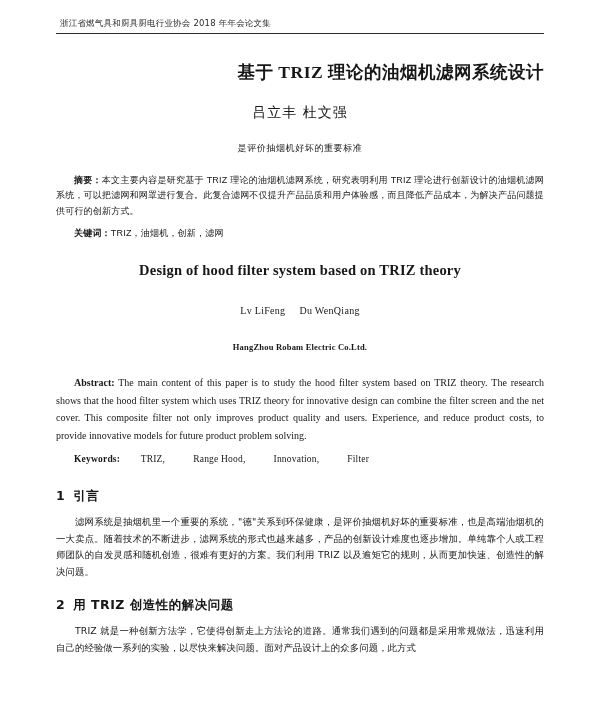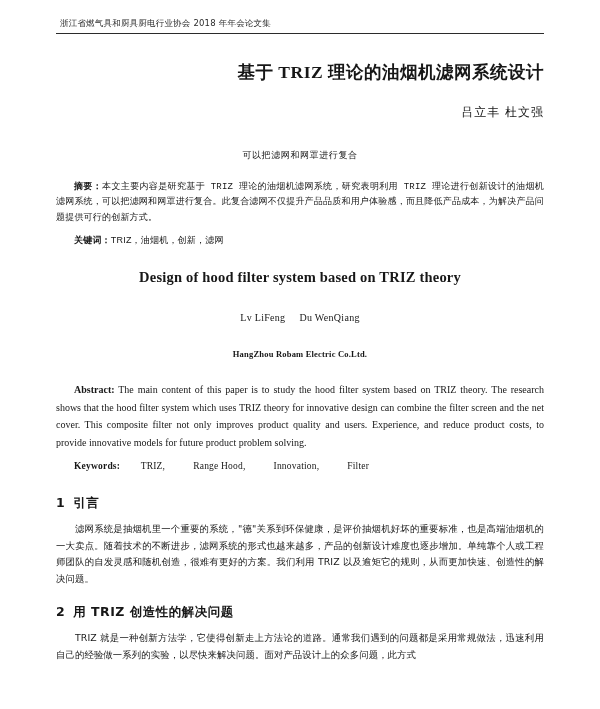--- a/index.html
+++ b/index.html
@@ -36,35 +36,35 @@
   
   .cn-title {
     text-align: right;
     font-family: "Liberation Serif", serif;
     font-size: 17.5px;
     font-weight: bold;
     letter-spacing: 0.5px;
     margin-bottom: 20px;
   }
   .cn-authors {
-    text-align: right;
+    text-align: center;
     font-family: "DejaVu Sans", sans-serif;
-    font-size: 12px;
+    font-size: 14px;
     letter-spacing: 1px;
-    margin-bottom: 28px;
+    margin-bottom: 20px;
   }
   .cn-affil {
     text-align: center;
     font-family: "DejaVu Sans", sans-serif;
     font-size: 9px;
     letter-spacing: 0.6px;
     margin-bottom: 18px;
   }
   .cn-abstract {
-    font-family: Liberation Mono, monospace;
+    font-family: Liberation Sans, sans-serif;
     font-size: 9px;
     line-height: 1.72;
     text-align: justify;
     text-indent: 18px;
     letter-spacing: 0.2px;
     margin-bottom: 8px;
     margin-top: 16px;
   }
   .cn-abstract b { font-weight: bold; }
   .cn-keywords {
@@ -136,21 +136,21 @@
 <body>
 
 <div class="page">
 
   <div class="running-header">浙江省燃气具和厨具厨电行业协会 2018 年年会论文集</div>
 
   <div class="cn-title">基于 TRIZ 理论的油烟机滤网系统设计</div>
 
   <div class="cn-authors">吕立丰   杜文强</div>
 
-  <div class="cn-affil">可以把滤网和网罩进行复合</div>
+  <div class="cn-affil">是评价抽烟机好坏的重要标准</div>
 
   <div class="cn-abstract">
     <b>摘要：</b><span>本文主要内容是研究基于 TRIZ 理论的油烟机滤网系统，研究表明利用 TRIZ 理论进行创新设计的油烟机滤网系统，可以把滤网和网罩进行复合。此复合滤网不仅提升产品品质和用户体验感，而且降低产品成本，为解决产品问题提供可行的创新方式。</span>
   </div>
 
   <div class="cn-keywords">
     <b>关键词：</b><span>TRIZ，油烟机，创新，滤网</span>
   </div>
 
   <div class="en-title">Design of hood filter system based on TRIZ theory</div>

